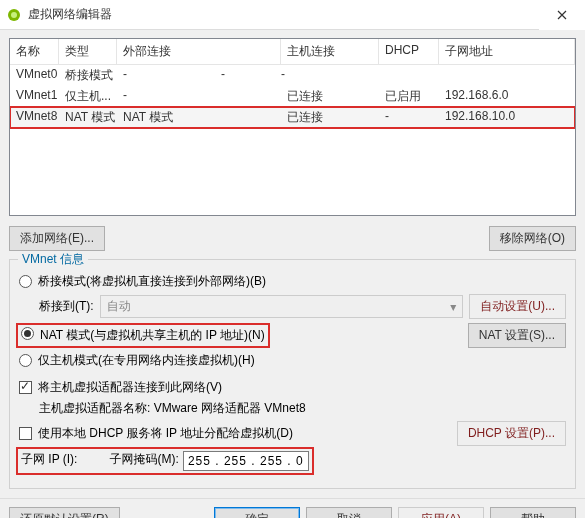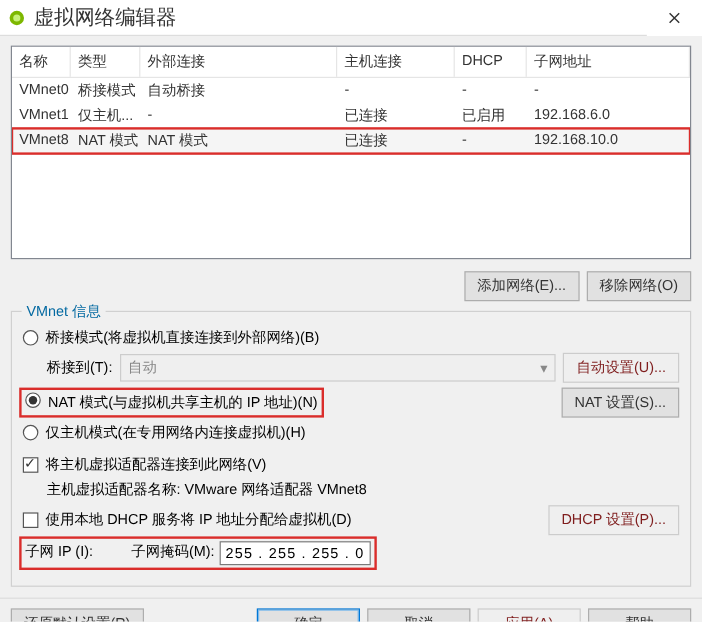--- a/index.html
+++ b/index.html
@@ -1,35 +1,35 @@
 <!DOCTYPE html>
 <html><head>
 <meta charset="utf-8">
 <style>
   * { box-sizing: border-box; font-family: "Microsoft YaHei", "Segoe UI", Tahoma, sans-serif; font-size: 12px; }
   body { margin: 0; background: #f0f0f0; width: 585px; height: 518px; display: flex; flex-direction: column; }
   .titlebar { background: #fff; height: 30px; display: flex; align-items: center; padding: 0 0 0 6px; border-bottom: 1px solid #ddd; }
   .tb-icon { width: 16px; height: 16px; margin-right: 6px; }
-  .tb-title { flex: 1; color: #333; font-size: 17px; }
+  .tb-title { flex: 1; color: #333; font-size: 12px; }
   .tb-close { width: 46px; height: 30px; background: #fff; display: flex; align-items: center; justify-content: center; color: #333; }
   .content { flex: 1; padding: 8px 9px 9px 9px; display: flex; flex-direction: column; }
   .table { background: #fff; border: 1px solid #828790; height: 178px; overflow: hidden; }
   .thead { display: flex; background: #fff; border-bottom: 1px solid #e5e5e5; }
   .th { padding: 4px 6px; color: #333; font-weight: normal; border-right: 1px solid #e5e5e5; }
   .c-name { width: 49px; }
   .c-type { width: 58px; }
   .c-ext { width: 164px; }
   .c-host { width: 98px; }
   .c-dhcp { width: 60px; }
   .c-subnet { flex: 1; }
   .tbody { }
   .tr { display: flex; }
   .td { padding: 2px 6px; color: #333; white-space: nowrap; overflow: hidden; }
   .tr-hl { outline: 2px solid #da2d2b; outline-offset: -1px; background: #f5f5f5; }
-  .btnrow { display: flex; justify-content: flex-end; gap: 6px; margin-top: 10px; }
+  .btnrow { display: flex; justify-content: space-between; gap: 6px; margin-top: 10px; }
   .btn { min-width: 86px; padding: 3px 10px; background: #e1e1e1; border: 1px solid #adadad; color: #333; text-align: center; }
   .btn.disabled { color: #7f1d1d; background: #efefef; border:1px solid #ccc; }
   .group { border: 1px solid #d0d0d0; margin-top: 8px; padding: 9px 9px 12px 9px; position: relative; }
   .group-title { position: absolute; top: -9px; left: 8px; background: #f0f0f0; padding: 0 4px; color: #0369a1; }
   .row { display: flex; align-items: center; margin: 4px 0; }
   .radio, .check { width: 13px; height: 13px; margin-right: 6px; }
   .radio { border-radius: 50%; border: 1px solid #555; background:#fff; position: relative; flex:0 0 13px;}
   .radio.on::after { content: ""; position: absolute; width: 7px; height: 7px; border-radius: 50%; background: #333; top: 2px; left: 2px; }
   .check { border: 1px solid #555; background:#fff; position: relative; flex:0 0 13px;}
   .check.on::after { content: "✓"; position: absolute; top: -3px; left: 0px; font-size: 12px; color:#333; }
@@ -67,21 +67,20 @@
       <div class="th c-type">类型</div>
       <div class="th c-ext">外部连接</div>
       <div class="th c-host">主机连接</div>
       <div class="th c-dhcp">DHCP</div>
       <div class="th c-subnet">子网地址</div>
     </div>
     <div class="tbody">
       <div class="tr">
         <div class="td c-name">VMnet0</div>
         <div class="td c-type">桥接模式</div>
-        <div class="td c-ext">自动桥接</div>
         <div class="td c-host">-</div>
         <div class="td c-dhcp">-</div>
         <div class="td c-subnet">-</div>
       </div>
       <div class="tr">
         <div class="td c-name">VMnet1</div>
         <div class="td c-type">仅主机...</div>
         <div class="td c-ext">-</div>
         <div class="td c-host">已连接</div>
         <div class="td c-dhcp">已启用</div>

